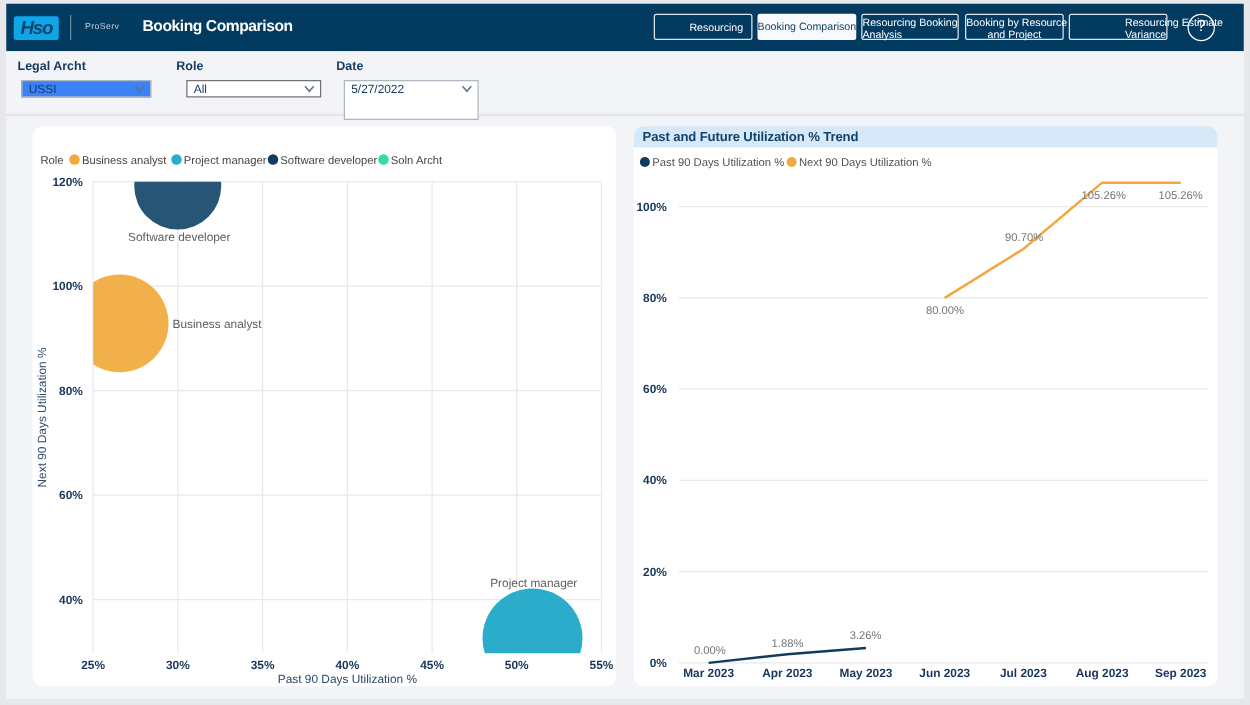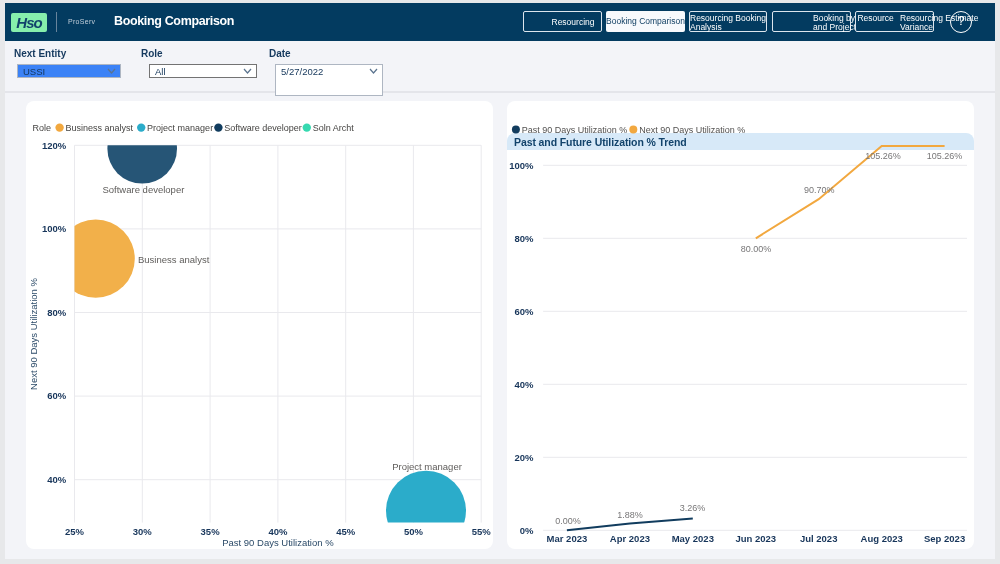--- a/index.html
+++ b/index.html
@@ -5,37 +5,37 @@
   * { margin:0; padding:0; box-sizing:border-box; }
   html,body { width:1000px; height:564px; background:#e7e8ea; font-family:"Liberation Sans", sans-serif; overflow:hidden; }
   .abs { position:absolute; }
 </style>
 </head>
 <body>
 <div class="abs" style="left:5px;top:3px;width:990px;height:556px;background:#f3f4f8;">
 
   <div class="abs" style="left:0;top:0;width:990px;height:38px;background:#033b60;">
 
-    <div class="abs" style="left:6px;top:10px;width:36px;height:19px;background:#86efac;border-radius:2px;padding-left:30px;">
+    <div class="abs" style="left:6px;top:10px;width:36px;height:19px;background:#0ea5e9;border-radius:2px;padding-left:30px;">
       <div class="abs" style="left:0;top:0;width:36px;height:19px;line-height:19px;text-align:center;color:#12436b;font-weight:bold;font-style:italic;font-size:15px;letter-spacing:-1px;">Hso</div>
     </div>
     <div class="abs" style="left:51px;top:9px;width:1px;height:20px;background:#68849c;"></div>
     <div class="abs" style="left:63px;top:15px;color:#c3cfda;font-size:7px;letter-spacing:0.3px;">ProServ</div>
     <div class="abs" style="left:109px;top:11px;color:#ffffff;font-size:12.5px;font-weight:600;letter-spacing:-0.35px;">Booking Comparison</div>
 
     <div class="abs" style="left:518px;top:8px;width:79px;height:21px;border:1px solid #dce5ed;border-radius:2px;color:#fff;font-size:8.5px;text-align:center;line-height:20px;padding-left:21px;">Resourcing</div>
     <div class="abs" style="left:601px;top:8px;width:79px;height:21px;background:#f7f9fc;border-radius:2px;color:#0b3a5f;font-size:8.5px;text-align:center;line-height:21px;">Booking Comparison</div>
     <div class="abs" style="left:684px;top:8px;width:78px;height:21px;border:1px solid #dce5ed;border-radius:2px;color:#fff;font-size:8.5px;text-align:left;line-height:9.5px;padding-top:1.5px;white-space:nowrap;">Resourcing Booking<br>Analysis</div>
-    <div class="abs" style="left:767px;top:8px;width:79px;height:21px;border:1px solid #dce5ed;border-radius:2px;color:#fff;font-size:8.5px;text-align:center;line-height:9.5px;padding-top:1.5px;white-space:nowrap;padding-left:40px;">Booking by Resource<br>and Project</div>
+    <div class="abs" style="left:767px;top:8px;width:79px;height:21px;border:1px solid #dce5ed;border-radius:2px;color:#fff;font-size:8.5px;text-align:center;line-height:9.5px;padding-top:1.5px;white-space:nowrap;">Booking by Resource<br>and Project</div>
     <div class="abs" style="left:850px;top:8px;width:79px;height:21px;border:1px solid #dce5ed;border-radius:2px;color:#fff;font-size:8.5px;text-align:center;line-height:9.5px;padding-top:1.5px;white-space:nowrap;padding-left:44px;">Resourcing Estimate<br>Variance</div>
     <div class="abs" style="left:945px;top:8px;width:22px;height:22px;border:1.8px solid #fff;border-radius:50%;color:#fff;font-size:13px;font-weight:400;text-align:center;line-height:18px;">?</div>
   </div>
 
   <div class="abs" style="left:0;top:38px;width:990px;height:52px;background:#f3f4f8;border-bottom:2px solid #e4e5ea;">
-    <div class="abs" style="left:9px;top:7px;color:#15395e;font-size:10px;font-weight:bold;">Next Entity</div>
+    <div class="abs" style="left:9px;top:7px;color:#15395e;font-size:10px;font-weight:bold;">Legal Archt</div>
     <div class="abs" style="left:12px;top:23px;width:104px;height:14px;background:#3b82f6;border:1px solid #aeb6c2;">
       <span class="abs" style="left:5px;top:1px;color:#14365a;font-size:9.5px;">USSI</span>
       <svg class="abs" style="right:4px;top:3px;" width="9" height="7">
           <path d="M1 1 L4.5 5 L8 1" stroke="#5a738e" stroke-width="1.2" fill="none"></path>
         </svg>
     </div>
     <div class="abs" style="left:136px;top:7px;color:#15395e;font-size:10px;font-weight:bold;">Role</div>
     <div class="abs" style="left:144px;top:23px;width:108px;height:14px;background:#fff;border:1px solid #737373;">
       <span class="abs" style="left:5px;top:1px;color:#14365a;font-size:9.5px;">All</span>
       <svg class="abs" style="right:4px;top:3px;" width="9" height="7">
@@ -110,21 +110,21 @@
         <text x="319.7" y="417">45%</text>
         <text x="387.4" y="417">50%</text>
         <text x="455.2" y="417">55%</text>
       </g>
       <text x="251.9" y="428" font-size="9.5" fill="#2b4a68" text-anchor="middle">Past 90 Days Utilization %</text>
       <text x="11" y="216" font-size="9.5" fill="#2b4a68" text-anchor="middle" transform="rotate(-90 11 216)">Next 90 Days Utilization %</text>
     </svg>
   </div>
 
   <div class="abs" style="left:502px;top:98px;width:467px;height:448px;background:#fff;border-radius:8px;">
-    <div class="abs" style="left:0;top:0;width:467px;height:17px;background:#d7e9f8;border-radius:8px 8px 0 0;margin-top:32px;">
+    <div class="abs" style="left:0;top:0;width:467px;height:17px;background:#d7e9f8;border-radius:8px 8px 0 0;">
       <div class="abs" style="left:7px;top:3px;color:#12436b;font-size:10.5px;font-weight:bold;letter-spacing:-0.1px;">Past and Future Utilization % Trend</div>
     </div>
     <svg class="abs" style="left:0;top:17px;" width="467" height="431" id="rightsvg">
 
       <circle cx="8.9" cy="11.6" r="4" fill="#113c5e"></circle>
       <text x="14.8" y="15" font-size="9" fill="#525150">Past 90 Days Utilization %</text>
       <circle cx="126.3" cy="11.6" r="4" fill="#f2a83f"></circle>
       <text x="132.2" y="15" font-size="9" fill="#525150">Next 90 Days Utilization %</text>
 
       <g stroke="#e9e9ed" stroke-width="1">

